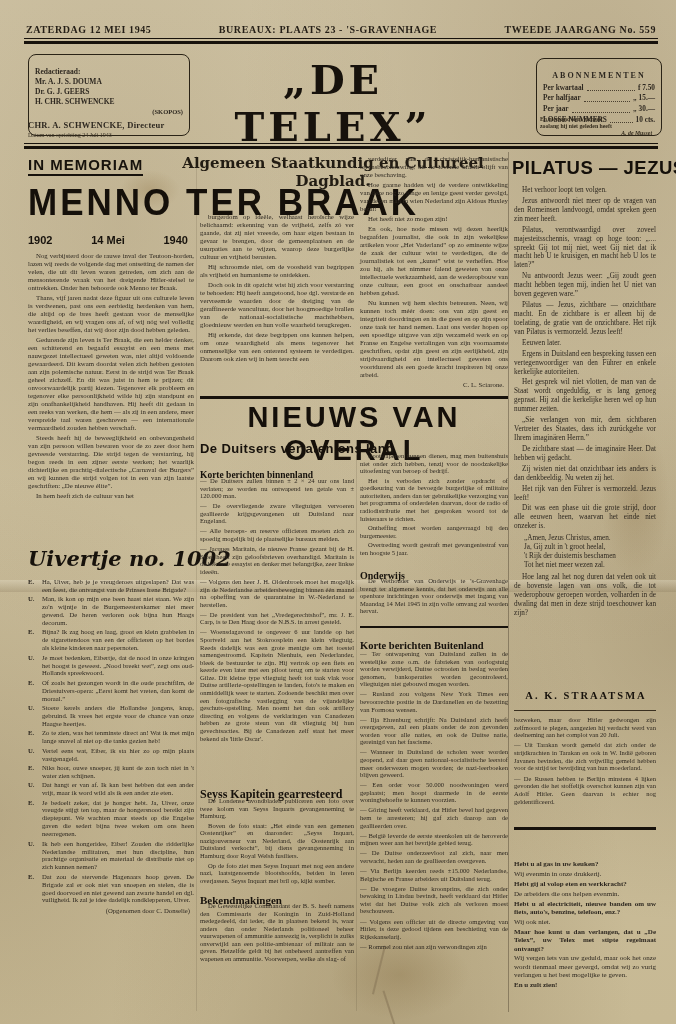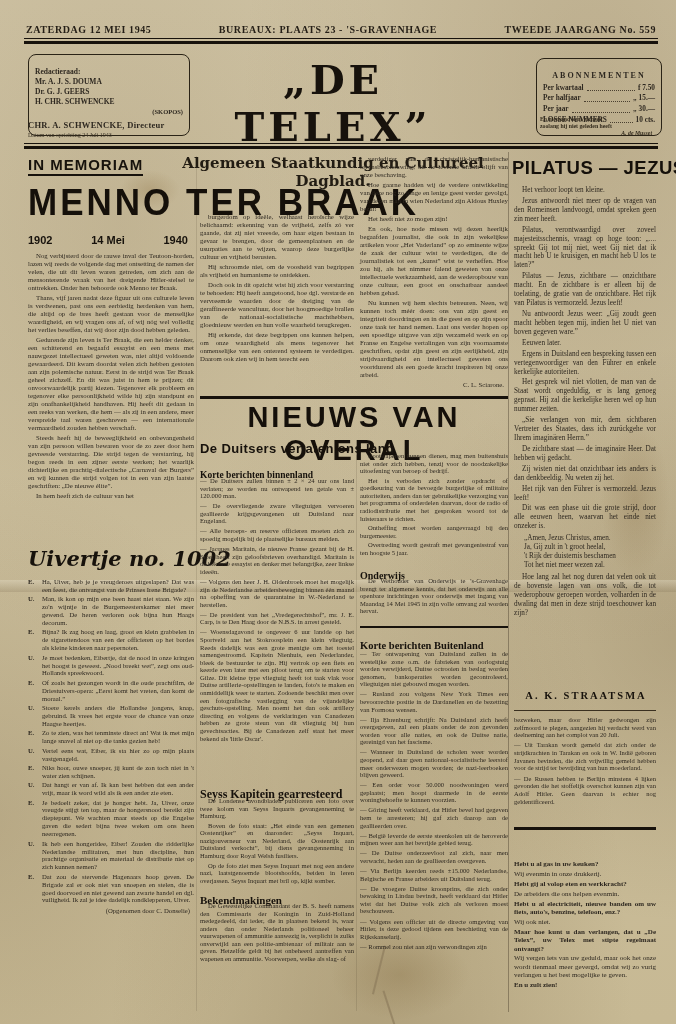--- a/index.html
+++ b/index.html
@@ -335,25 +335,25 @@
       <div class="it">— Via Berlijn keerden reeds ±15.000 Nederlandse, Belgische en Franse arbeiders uit Duitsland terug.</div>
       <div class="it">— De vroegere Duitse kroonprins, die zich onder bewaking in Lindau bevindt, heeft verklaard dat Hitler wist dat het Duitse volk zich als verloren moest beschouwen.</div>
       <div class="it">— Volgens een officier uit de directe omgeving van Hitler, is deze gedood tijdens een beschieting van de Rijkskanselarij.</div>
       <div class="it">— Rommel zou niet aan zijn verwondingen zijn</div>
     </div>
 
   <div class="headline3">PILATUS — JEZUS</div>
   <div class="art pil" style="left:514px;top:186px;width:142px;">
     <div>
 
-    <p>Het verhoor loopt ten kleine.</p>
+    <p>Het verhoor loopt ten volgen.</p>
         <p>Jezus antwoordt niet meer op de vragen van den Romeinsen landvoogd, omdat spreken geen zin meer heeft.</p>
         <p>Pilatus, verontwaardigd over zoveel majesteitsschennis, vraagt op hoge toon: „.... spreekt Gij tot mij niet, weet Gij niet dat ik macht heb U te kruisigen, en macht heb U los te laten?”</p>
+        <p>Nu antwoordt Jezus weer: „Gij zoudt geen macht hebben tegen mij, indien het U niet van boven gegeven ware.”</p>
         <p>Pilatus — Jezus, zichtbare — onzichtbare macht. En de zichtbare is er alleen bij de toelating, de gratie van de onzichtbare. Het rijk van Pilatus is vermorzeld. Jezus leeft!</p>
-        <p>Nu antwoordt Jezus weer: „Gij zoudt geen macht hebben tegen mij, indien het U niet van boven gegeven ware.”</p>
         <p>Eeuwen later.</p>
         <p>Ergens in Duitsland een bespreking tussen een vertegenwoordiger van den Führer en enkele kerkelijke autoriteiten.</p>
         <p>Het gesprek wil niet vlotten, de man van de Staat wordt ongeduldig, er is lang genoeg gepraat. Hij zal die kerkelijke heren wel op hun nummer zetten.</p>
         <p>„Sie verlangen von mir, dem sichtbaren Vertreter des Staates, dass ich zurückgehe vor Ihrem imaginären Herrn.”</p>
         <p>De zichtbare staat — de imaginaire Heer. Dat hebben wij gedacht.</p>
         <p>Zij wisten niet dat onzichtbaar iets anders is dan denkbeeldig. Nu weten zij het.</p>
         <p>Het rijk van den Führer is vermorzeld. Jezus leeft!</p>
         <p>Dit was een phase uit die grote strijd, door alle eeuwen heen, waarvan het einde niet onzeker is.</p>
       </div>
     <div class="verse">

